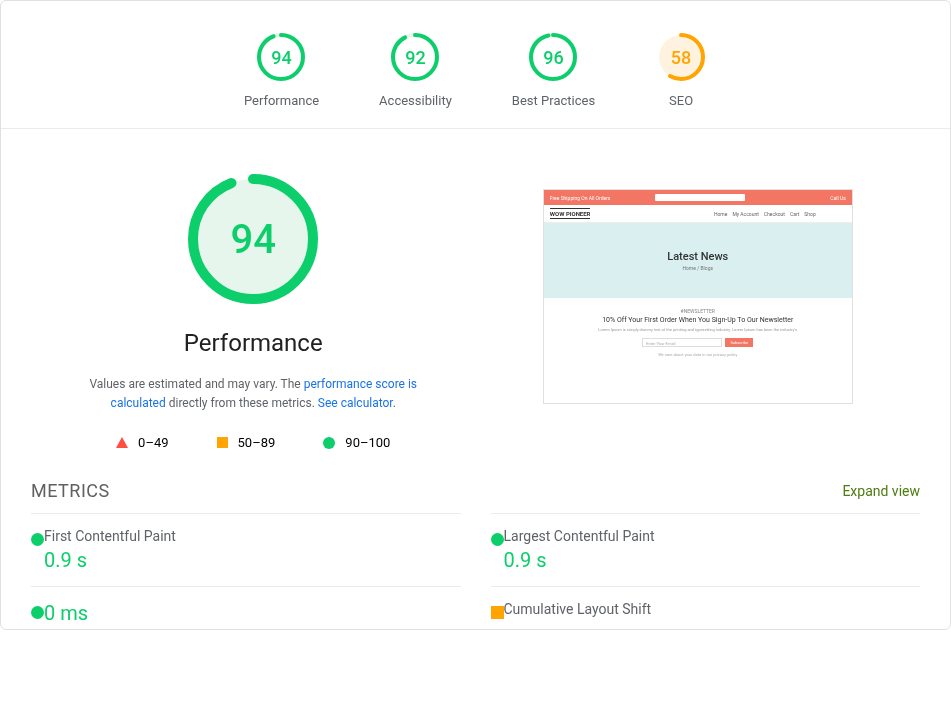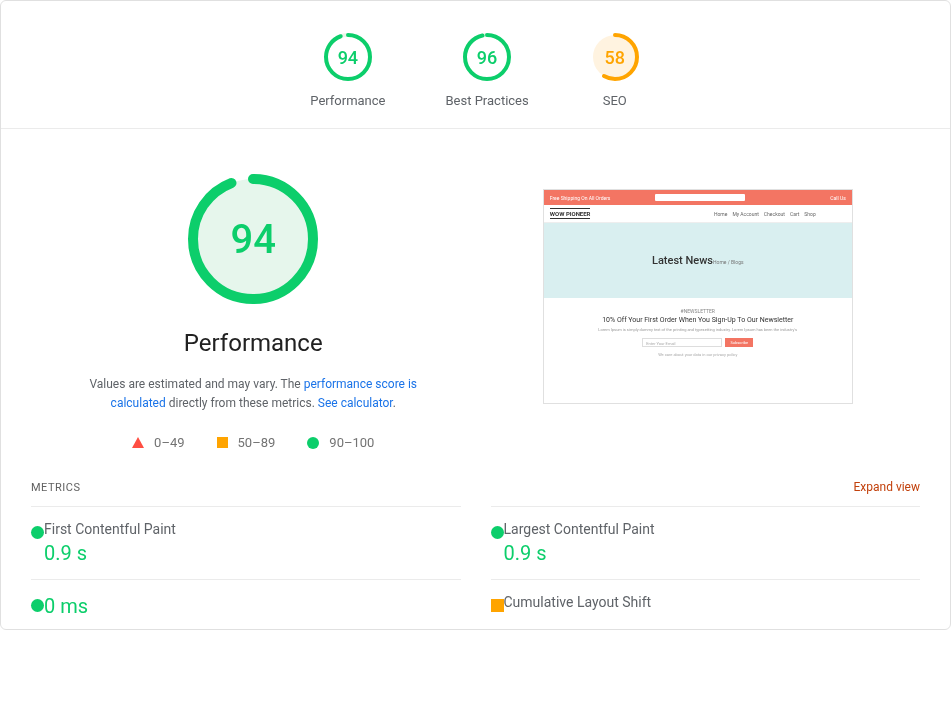--- a/index.html
+++ b/index.html
@@ -110,24 +110,24 @@
       max-width: 380px;
       line-height: 1.6;
     }
     .gauge-description a {
       color: #1a73e8;
       text-decoration: none;
     }
     .legend-row {
       display: flex;
       justify-content: center;
-      gap: 32px;
+      gap: 48px;
       margin-top: 22px;
       font-size: 13px;
-      color: #737373;
+      color: #000000;
     }
     .legend-item {
       display: flex;
       align-items: center;
       gap: 10px;
     }
     .legend-triangle {
       width: 0;
       height: 0;
       border-left: 6px solid transparent;
@@ -199,21 +199,21 @@
       color: #666;
       display: flex;
       gap: 5px;
       margin-left: auto;
       margin-right: 30px;
     }
     .preview-hero {
       background: #d9eff0;
       height: 75px;
       display: flex;
-      flex-direction: row;
+      flex-direction: column;
       align-items: center;
       justify-content: center;
     }
     .preview-hero-title {
       font-size: 11px;
       font-weight: 500;
       color: #333;
     }
     .preview-hero-sub {
       font-size: 5px;
@@ -269,27 +269,27 @@
       color: #aaa;
       margin-top: 5px;
     }
     .metrics-header {
       display: flex;
       justify-content: space-between;
       align-items: center;
       padding: 30px 30px 12px 30px;
     }
     .metrics-title {
-      font-size: 11px;
+      font-size: 18px;
       color: #616161;
       letter-spacing: 0.5px;
     }
     .expand-view {
-      font-size: 12px;
-      color: #c2410c;
+      font-size: 14px;
+      color: #4d7c0f;
       cursor: pointer;
     }
     .metrics-grid {
       display: grid;
       grid-template-columns: 1fr 1fr;
       column-gap: 30px;
       padding: 0 30px;
     }
     .metric-item {
       display: flex;
@@ -349,20 +349,30 @@
           <circle class="gauge-arc" cx="26" cy="26" r="22" stroke-dasharray="138.2" stroke-dashoffset="8.3"></circle>
         </svg>
         <div class="gauge-score">94</div>
       </div>
       <div class="gauge-label">Performance</div>
     </div>
     <div class="gauge-item gauge-green">
       <div class="gauge-circle">
         <svg width="52" height="52">
           <circle class="gauge-bg" cx="26" cy="26" r="22"></circle>
+          <circle class="gauge-arc" cx="26" cy="26" r="22" stroke-dasharray="138.2" stroke-dashoffset="11.1"></circle>
+        </svg>
+        <div class="gauge-score">92</div>
+      </div>
+      <div class="gauge-label">Accessibility</div>
+    </div>
+    <div class="gauge-item gauge-green">
+      <div class="gauge-circle">
+        <svg width="52" height="52">
+          <circle class="gauge-bg" cx="26" cy="26" r="22"></circle>
           <circle class="gauge-arc" cx="26" cy="26" r="22" stroke-dasharray="138.2" stroke-dashoffset="5.5"></circle>
         </svg>
         <div class="gauge-score">96</div>
       </div>
       <div class="gauge-label">Best Practices</div>
     </div>
     <div class="gauge-item gauge-amber">
       <div class="gauge-circle">
         <svg width="52" height="52">
           <circle class="gauge-amber-fill" cx="26" cy="26" r="22"></circle>

